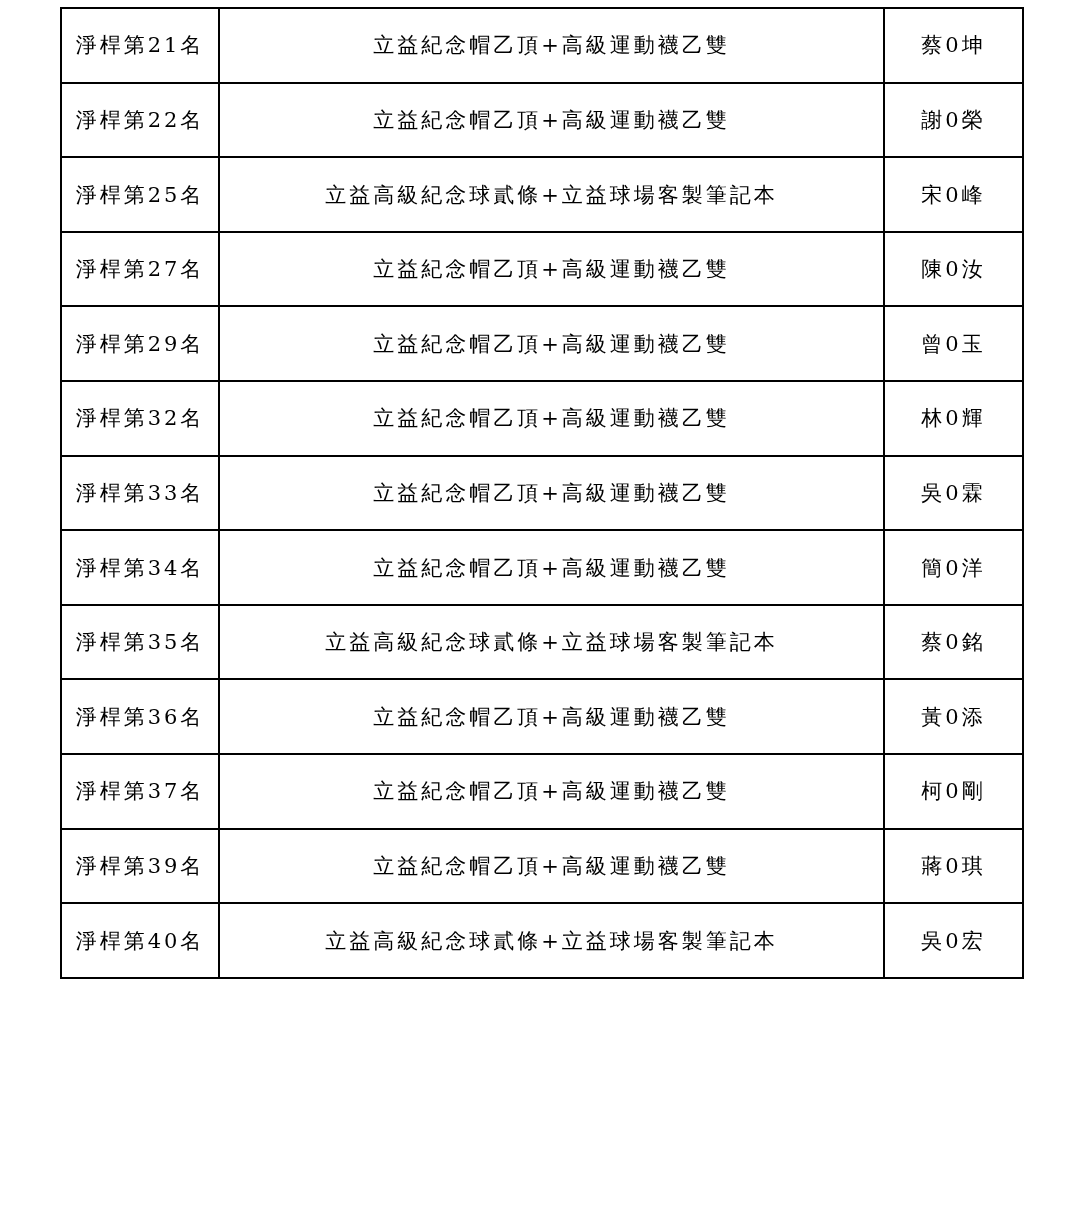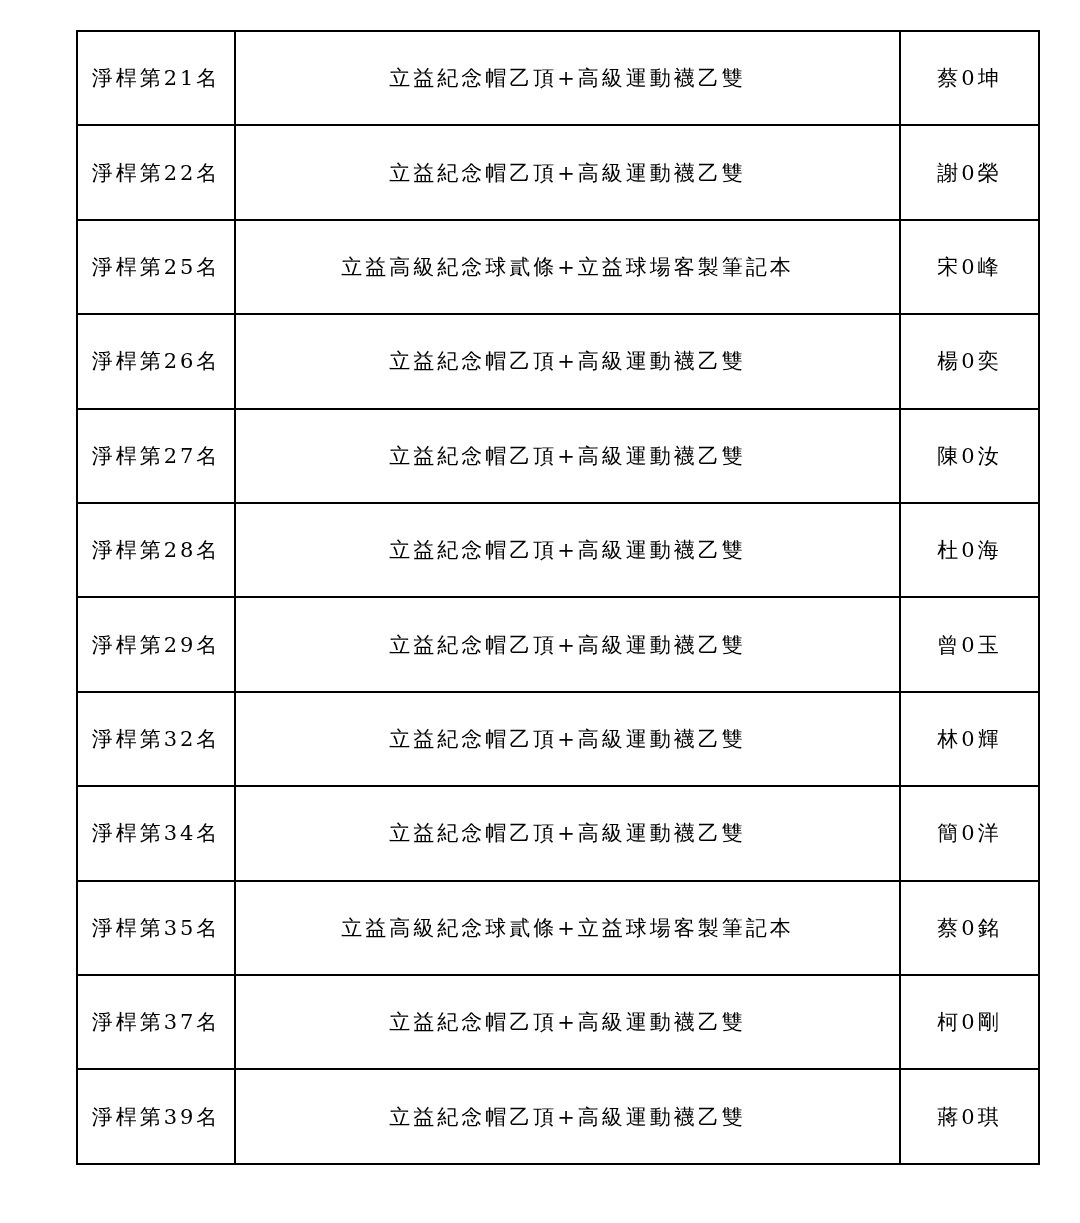--- a/index.html
+++ b/index.html
@@ -15,27 +15,26 @@
   }
   .page {
     position: relative;
     width: 1080px;
     height: 1223px;
     background: #ffffff;
     overflow: hidden;
   }
   table.prize-table {
     position: absolute;
-    left: 76px;
+    left: 60px;
     top: 7px;
     width: 962px;
-    height: 1135px;
+    height: 972px;
     border-collapse: collapse;
     table-layout: fixed;
-    margin-top: 23px;
   }
   table.prize-table td {
     border: 2px solid #000000;
     text-align: center;
     vertical-align: middle;
     font-size: 21px;
     letter-spacing: 3px;
     padding: 0;
     white-space: nowrap;
     overflow: hidden;
@@ -68,74 +67,79 @@
   </tr>
 
 
 
   <tr>
     <td class="rank">淨桿第25名</td>
     <td class="prize">立益高級紀念球貳條+立益球場客製筆記本</td>
     <td class="name">宋0峰</td>
   </tr>
 
-  <tr>
-    <td class="rank">淨桿第26名</td>
-    <td class="prize">立益紀念帽乙頂+高級運動襪乙雙</td>
-    <td class="name">楊0奕</td>
-  </tr>
 
   <tr>
     <td class="rank">淨桿第27名</td>
     <td class="prize">立益紀念帽乙頂+高級運動襪乙雙</td>
     <td class="name">陳0汝</td>
   </tr>
 
-  <tr>
-    <td class="rank">淨桿第28名</td>
-    <td class="prize">立益紀念帽乙頂+高級運動襪乙雙</td>
-    <td class="name">杜0海</td>
-  </tr>
 
   <tr>
     <td class="rank">淨桿第29名</td>
     <td class="prize">立益紀念帽乙頂+高級運動襪乙雙</td>
     <td class="name">曾0玉</td>
   </tr>
 
 
 
   <tr>
     <td class="rank">淨桿第32名</td>
     <td class="prize">立益紀念帽乙頂+高級運動襪乙雙</td>
     <td class="name">林0輝</td>
   </tr>
 
+  <tr>
+    <td class="rank">淨桿第33名</td>
+    <td class="prize">立益紀念帽乙頂+高級運動襪乙雙</td>
+    <td class="name">吳0霖</td>
+  </tr>
 
   <tr>
     <td class="rank">淨桿第34名</td>
     <td class="prize">立益紀念帽乙頂+高級運動襪乙雙</td>
     <td class="name">簡0洋</td>
   </tr>
 
   <tr>
     <td class="rank">淨桿第35名</td>
     <td class="prize">立益高級紀念球貳條+立益球場客製筆記本</td>
     <td class="name">蔡0銘</td>
   </tr>
 
+  <tr>
+    <td class="rank">淨桿第36名</td>
+    <td class="prize">立益紀念帽乙頂+高級運動襪乙雙</td>
+    <td class="name">黃0添</td>
+  </tr>
 
   <tr>
     <td class="rank">淨桿第37名</td>
     <td class="prize">立益紀念帽乙頂+高級運動襪乙雙</td>
     <td class="name">柯0剛</td>
   </tr>
 
 
   <tr>
     <td class="rank">淨桿第39名</td>
     <td class="prize">立益紀念帽乙頂+高級運動襪乙雙</td>
     <td class="name">蔣0琪</td>
   </tr>
 
+  <tr>
+    <td class="rank">淨桿第40名</td>
+    <td class="prize">立益高級紀念球貳條+立益球場客製筆記本</td>
+    <td class="name">吳0宏</td>
+  </tr>
 </tbody>
   </table>
 </div>
 
 </body></html>

